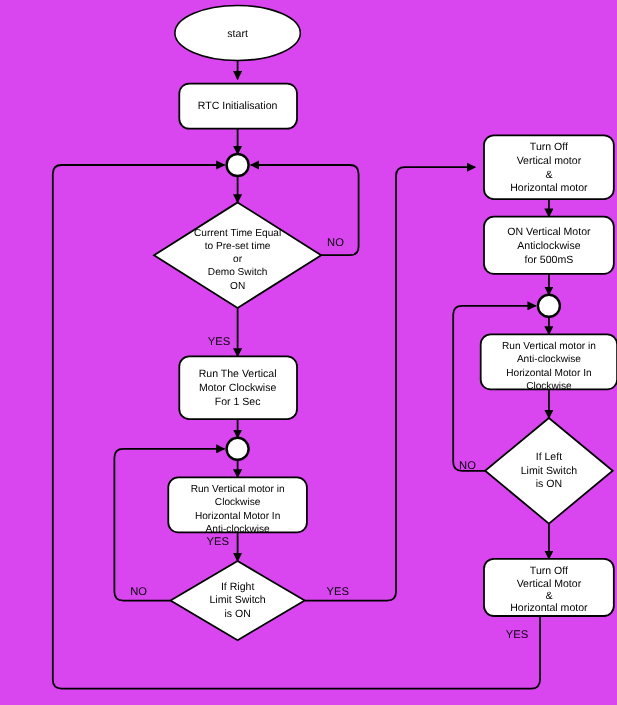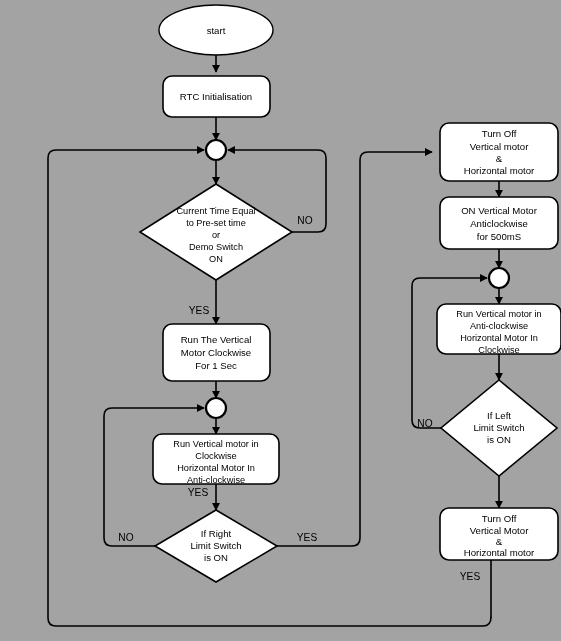--- a/index.html
+++ b/index.html
@@ -4,21 +4,21 @@
 <style>
   html, body {
     margin: 0;
     padding: 0;
     background: #ffffff;
   }
   #flowchart-root {
     position: relative;
     width: 561px;
     height: 641px;
-    background: #a3a3a3;
+    background: #d946ef;
     font-family: "Liberation Sans", sans-serif;
     overflow: hidden;
   }
   svg#flow-svg {
     display: block;
     width: 561px;
     height: 641px;
   }
   .node-shape {
     fill: #ffffff;

